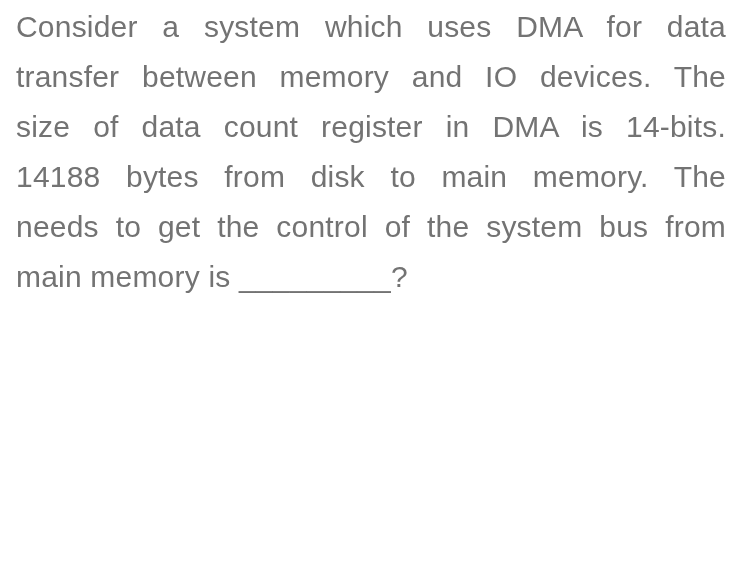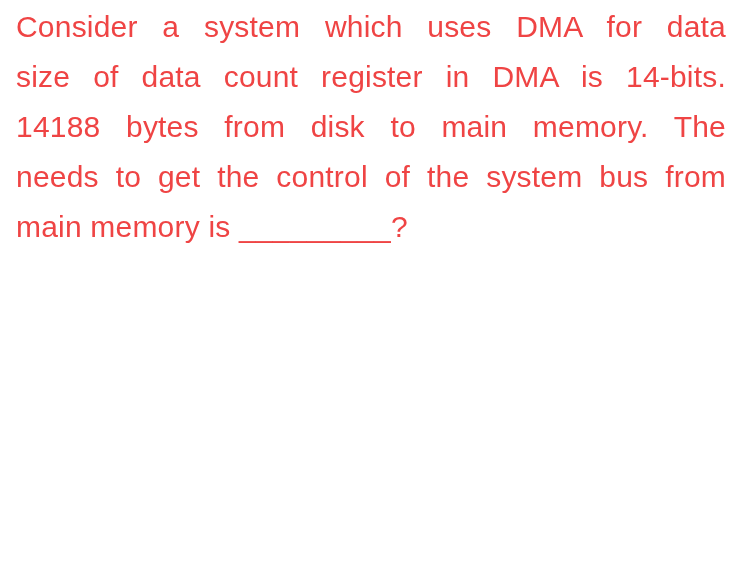--- a/index.html
+++ b/index.html
@@ -12,21 +12,21 @@
     height: 562px;
     box-sizing: border-box;
     background: #ffffff;
     padding: 2px 16px 0 16px;
     overflow: hidden;
   }
   .question {
     font-family: "Liberation Sans", "DejaVu Sans", sans-serif;
     font-size: 30px;
     line-height: 50px;
-    color: #ef4444;
+    color: #737373;
     font-weight: 400;
     letter-spacing: 0.2px;
   }
   .question .line {
     white-space: nowrap;
     text-align: justify;
     text-align-last: justify;
     width: 710px;
     height: 50px;
   }
@@ -34,18 +34,19 @@
     text-align: center;
     text-align-last: left;
   }
 </style>
 </head>
 <body>
 
 <div class="page">
   <div class="question">
     <div class="line">Consider a system which uses DMA for data</div>
+    <div class="line">transfer between memory and IO devices. The</div>
     <div class="line">size of data count register in DMA is 14-bits.</div>
     <div class="line">14188 bytes from disk to main memory. The</div>
     <div class="line">needs to get the control of the system bus from</div>
     <div class="line last">main memory is _________?</div>
   </div>
 </div>
 
 </body></html>

